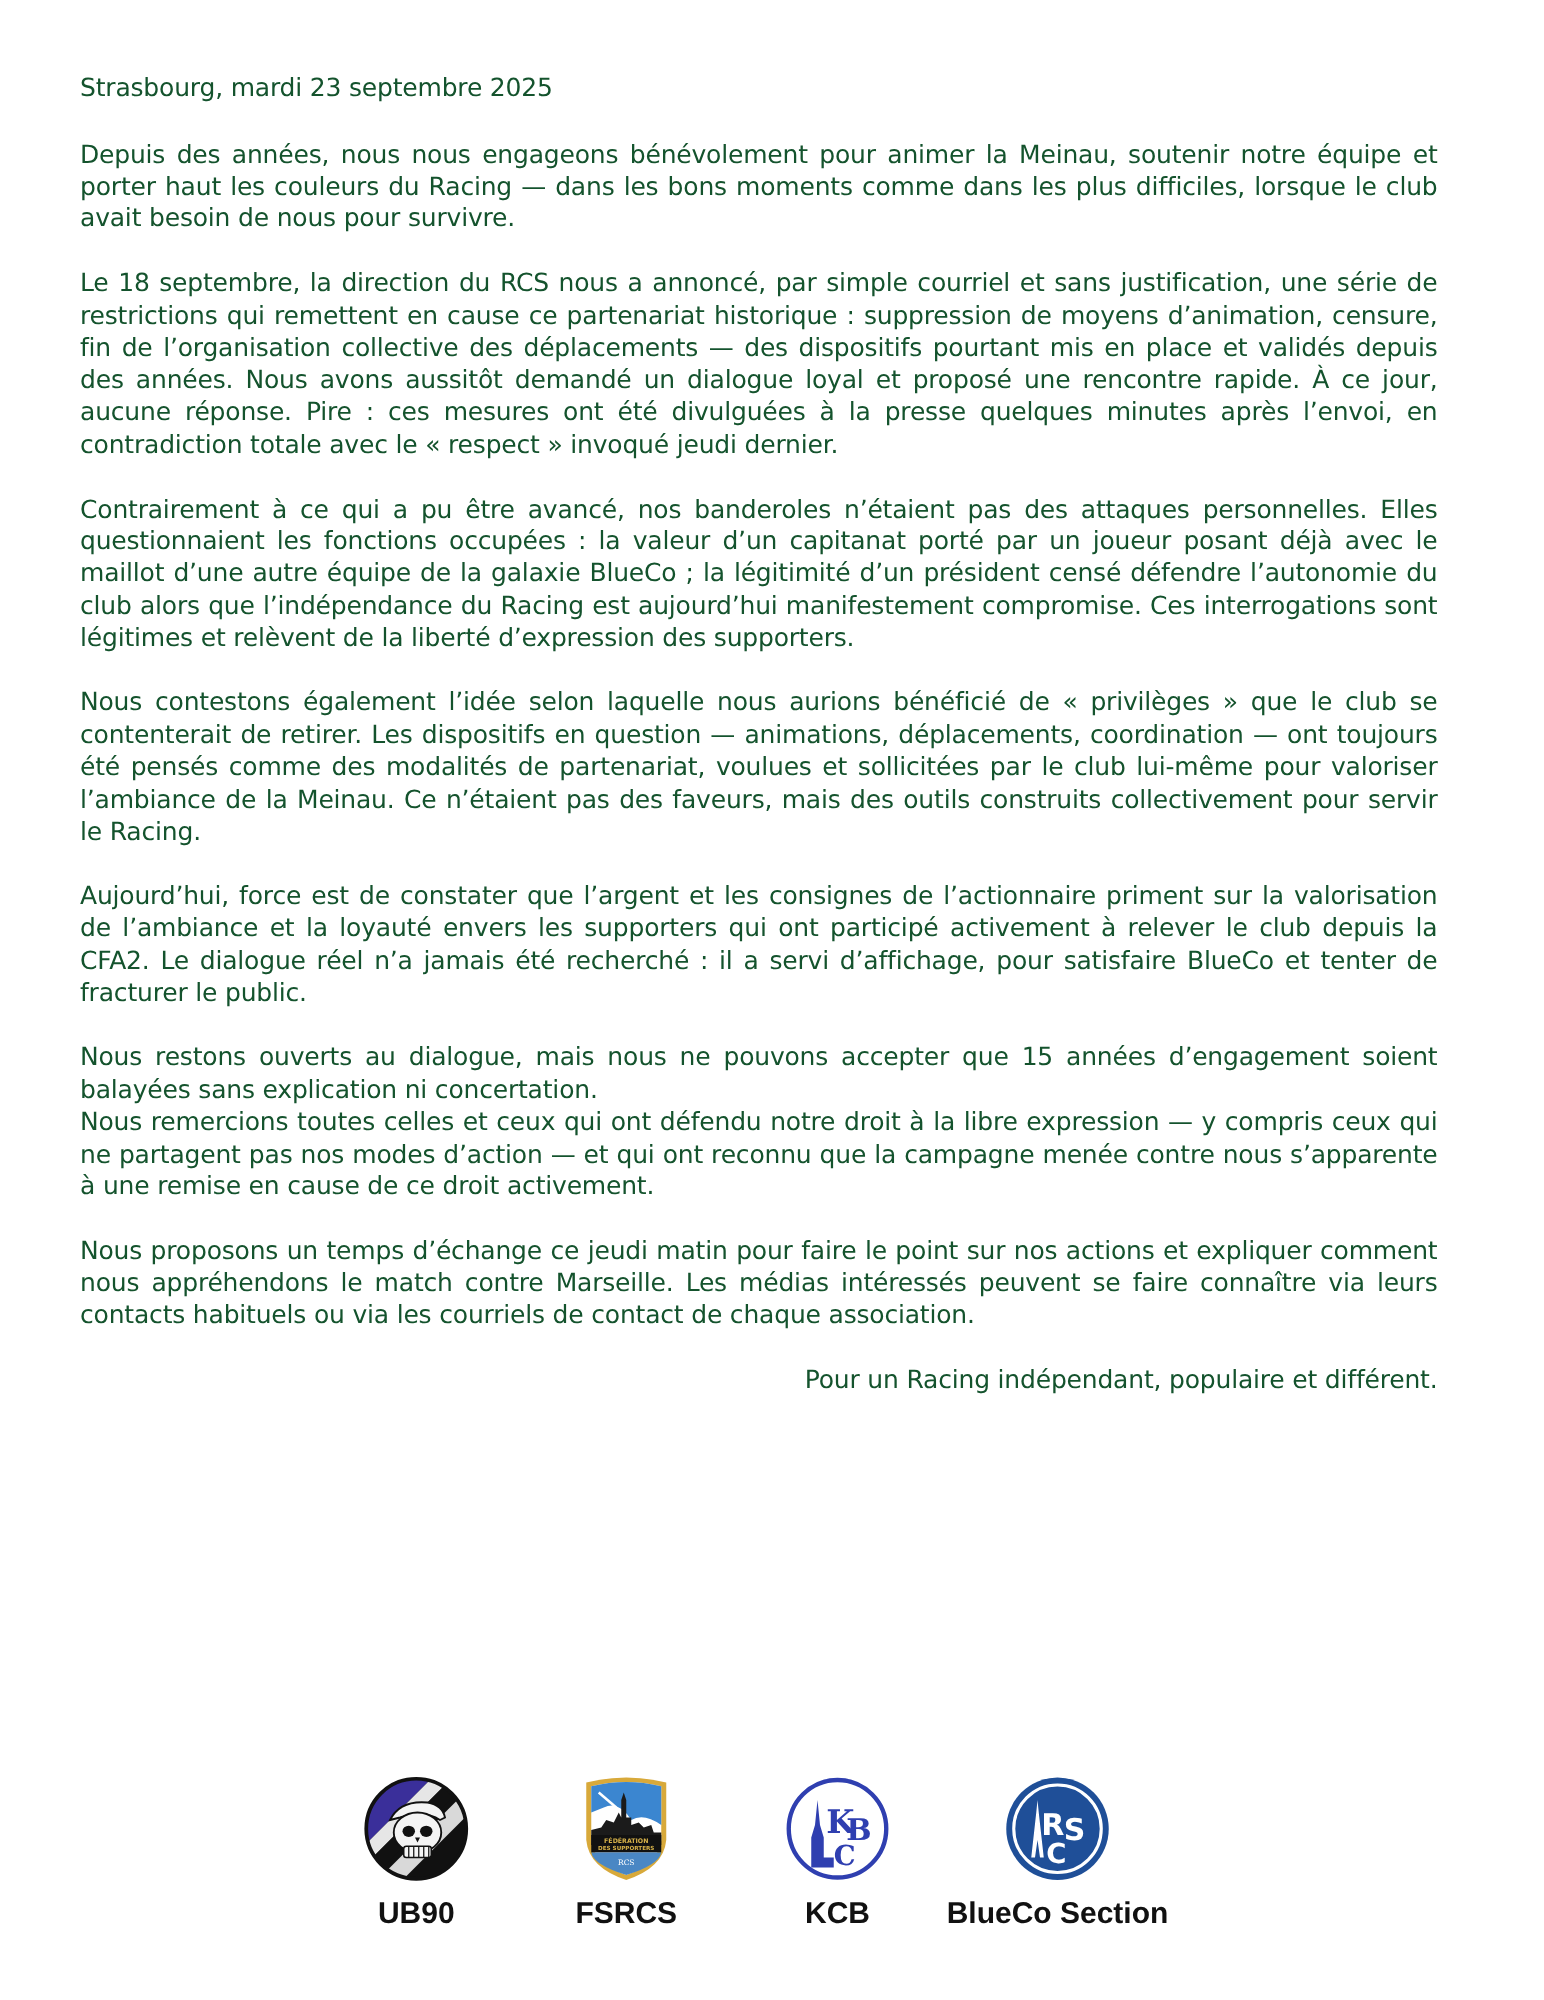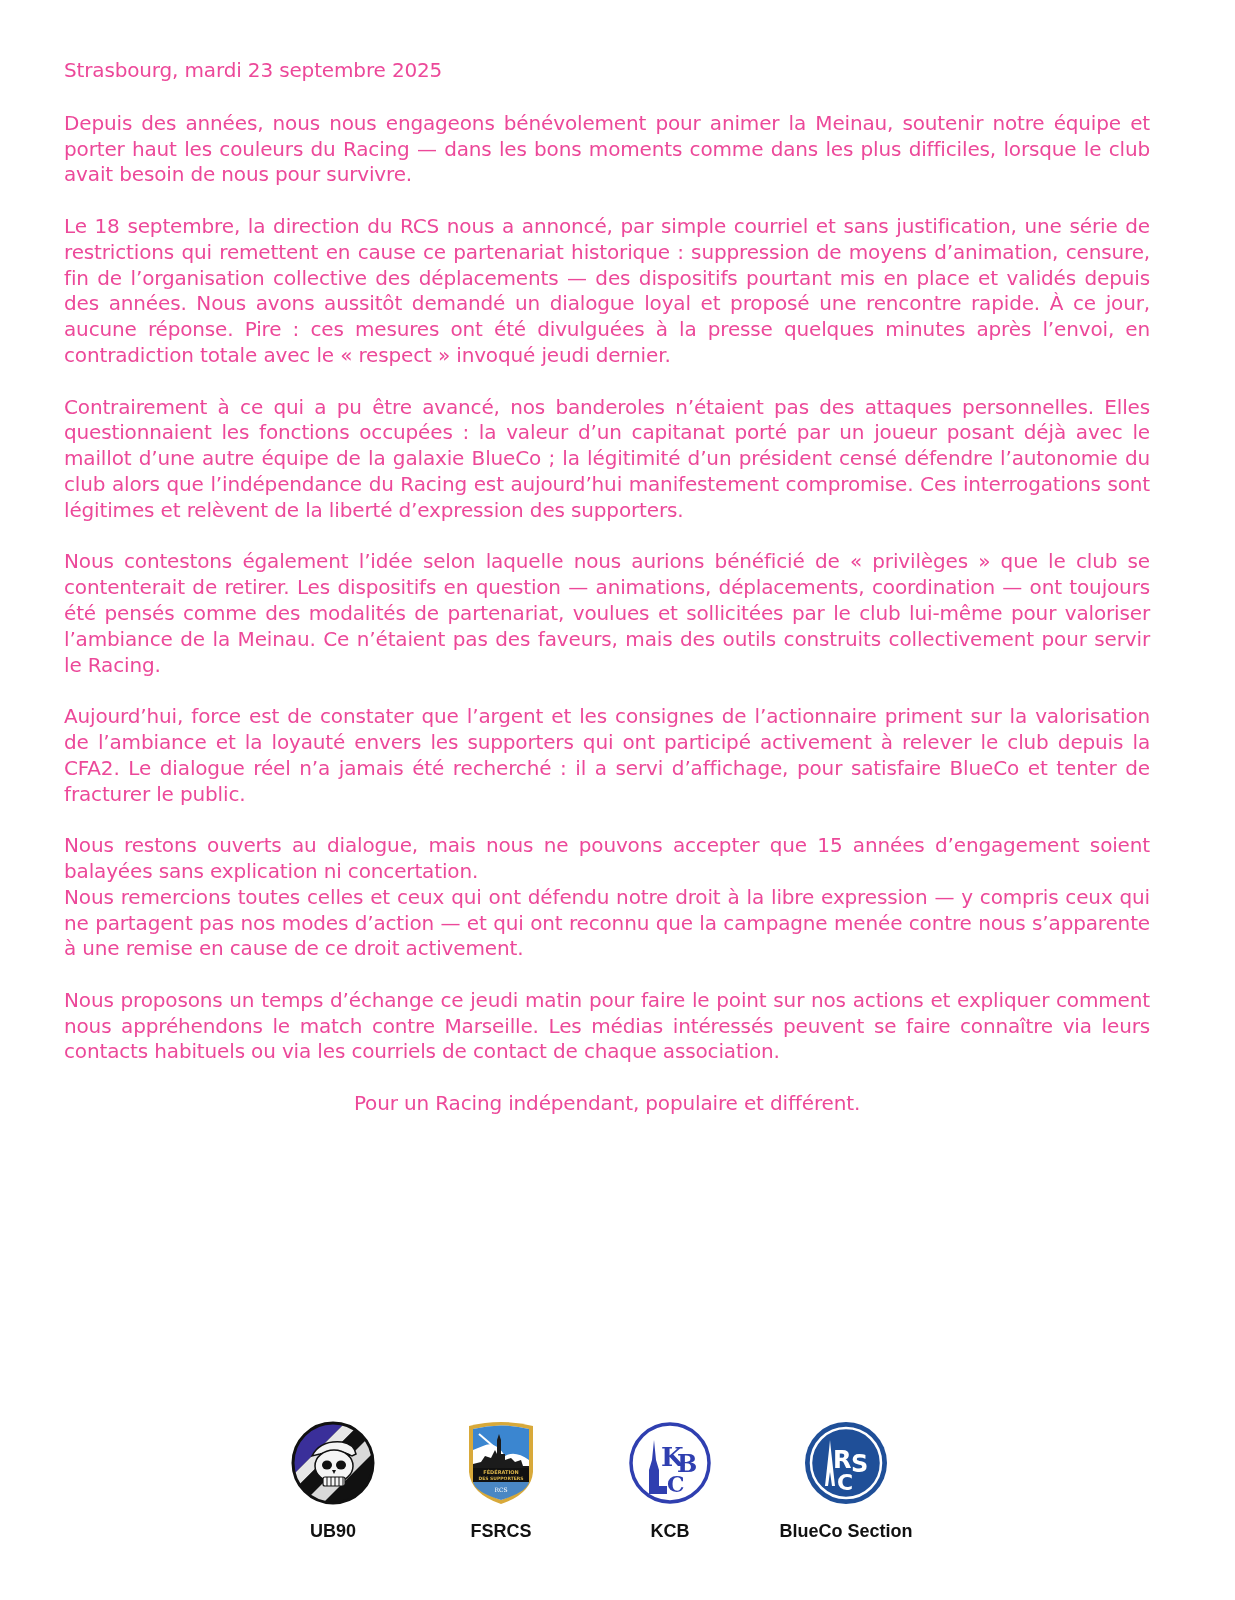--- a/index.html
+++ b/index.html
@@ -1,37 +1,37 @@
 <!DOCTYPE html>
 <html><head>
   <meta charset="utf-8">
   <style>
     html, body { margin: 0; padding: 0; background: #ffffff; }
     body { width: 1235px; height: 1600px; position: relative; overflow: hidden; }
     .page {
       position: absolute; left: 64px; top: 58px; width: 1086px;
       font-family: "DejaVu Sans", sans-serif;
-      font-size: 20px; line-height: 25.8px; color: #ec4899;
+      font-size: 20px; line-height: 25.8px; color: #14532d;
       letter-spacing: -0.15px;
     }
     .page p { margin: 0 0 25.8px 0; text-align: justify; }
     .page p.date { text-align: left; margin-bottom: 27px; }
-    .page p.closing { text-align: center; }
+    .page p.closing { text-align: right; }
     .page p .line-break { display: block; }
     .logos {
       position: absolute; left: 0; top: 1420px; width: 1235px; height: 120px;
     }
     .logo {
       position: absolute; top: 0; width: 180px; text-align: center;
     }
     .logo svg { display: block; margin: 0 auto; }
     .logo .label {
       display: block; margin-top: 14px;
       font-family: "Liberation Sans", sans-serif; font-weight: bold;
-      font-size: 18px; color: #111; line-height: 22px;
+      font-size: 24px; color: #111; line-height: 22px;
     }
   </style>
 </head>
 <body>
 
 <div class="page">
   <p class="date">Strasbourg, mardi 23 septembre 2025</p>
   <p>Depuis des années, nous nous engageons bénévolement pour animer la Meinau, soutenir notre équipe et porter haut les couleurs du Racing — dans les bons moments comme dans les plus difficiles, lorsque le club avait besoin de nous pour survivre.</p>
   <p>Le 18 septembre, la direction du RCS nous a annoncé, par simple courriel et sans justification, une série de restrictions qui remettent en cause ce partenariat historique : suppression de moyens d’animation, censure, fin de l’organisation collective des déplacements — des dispositifs pourtant mis en place et validés depuis des années. Nous avons aussitôt demandé un dialogue loyal et proposé une rencontre rapide. À ce jour, aucune réponse. Pire : ces mesures ont été divulguées à la presse quelques minutes après l’envoi, en contradiction totale avec le « respect » invoqué jeudi dernier.</p>
   <p>Contrairement à ce qui a pu être avancé, nos banderoles n’étaient pas des attaques personnelles. Elles questionnaient les fonctions occupées : la valeur d’un capitanat porté par un joueur posant déjà avec le maillot d’une autre équipe de la galaxie BlueCo ; la légitimité d’un président censé défendre l’autonomie du club alors que l’indépendance du Racing est aujourd’hui manifestement compromise. Ces interrogations sont légitimes et relèvent de la liberté d’expression des supporters.</p>

